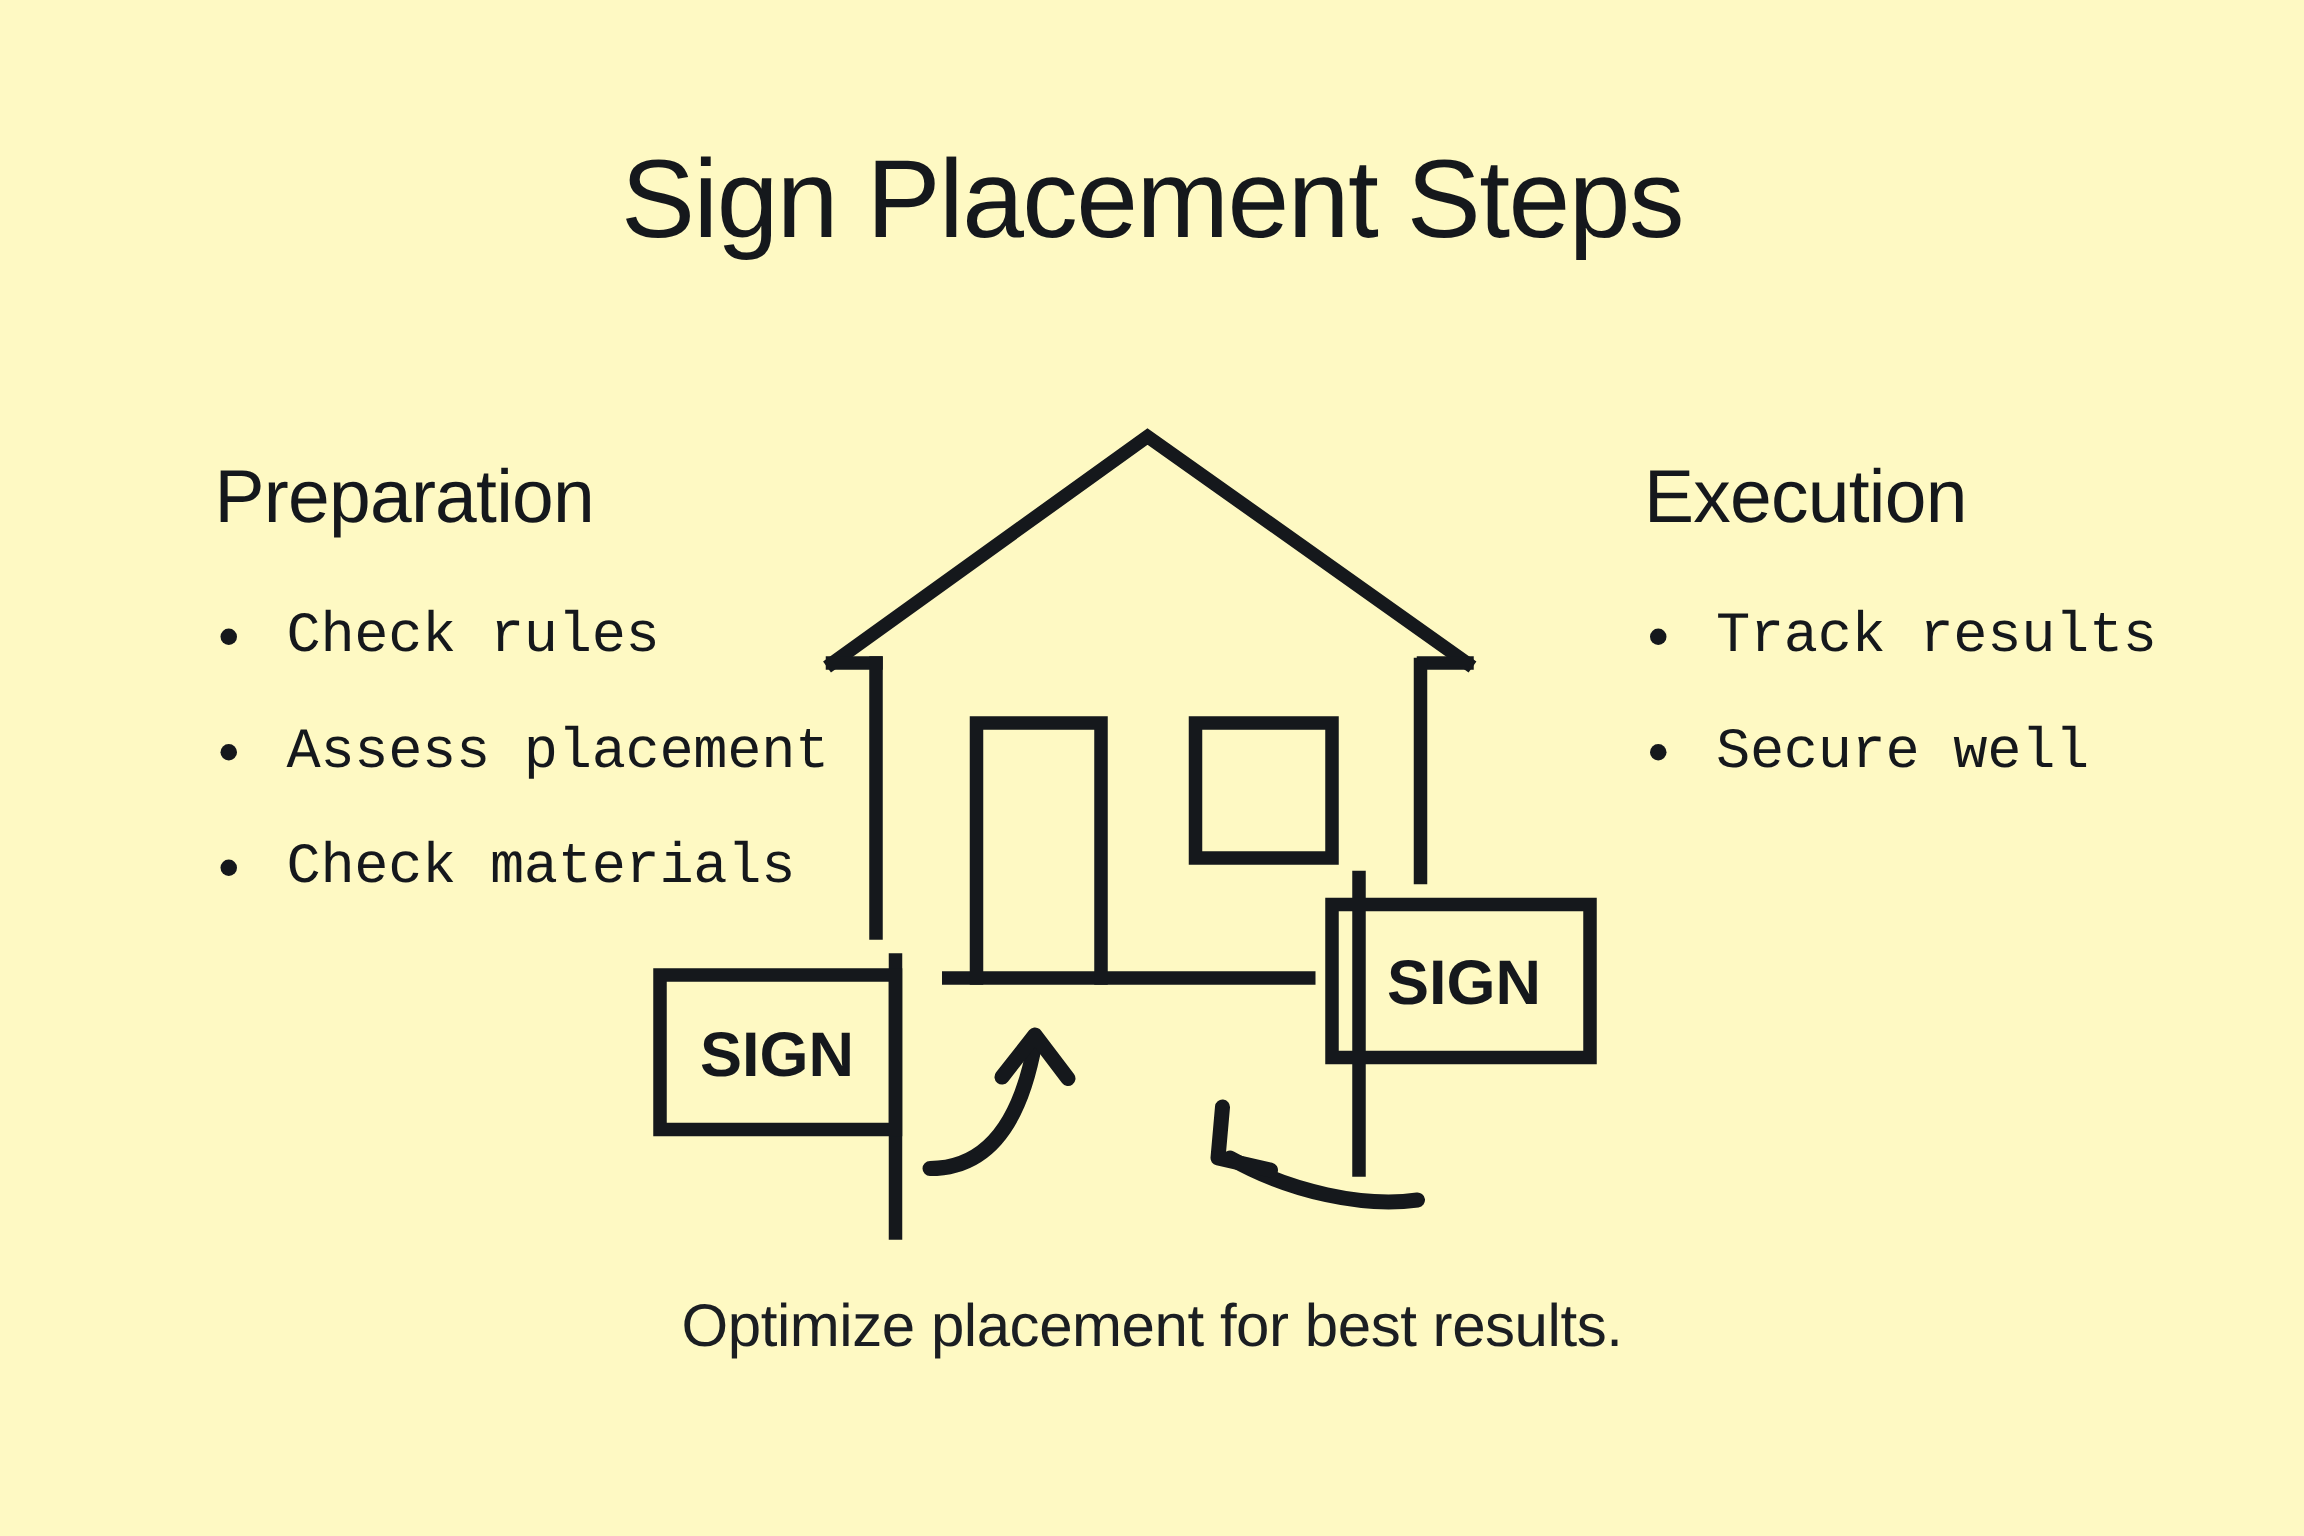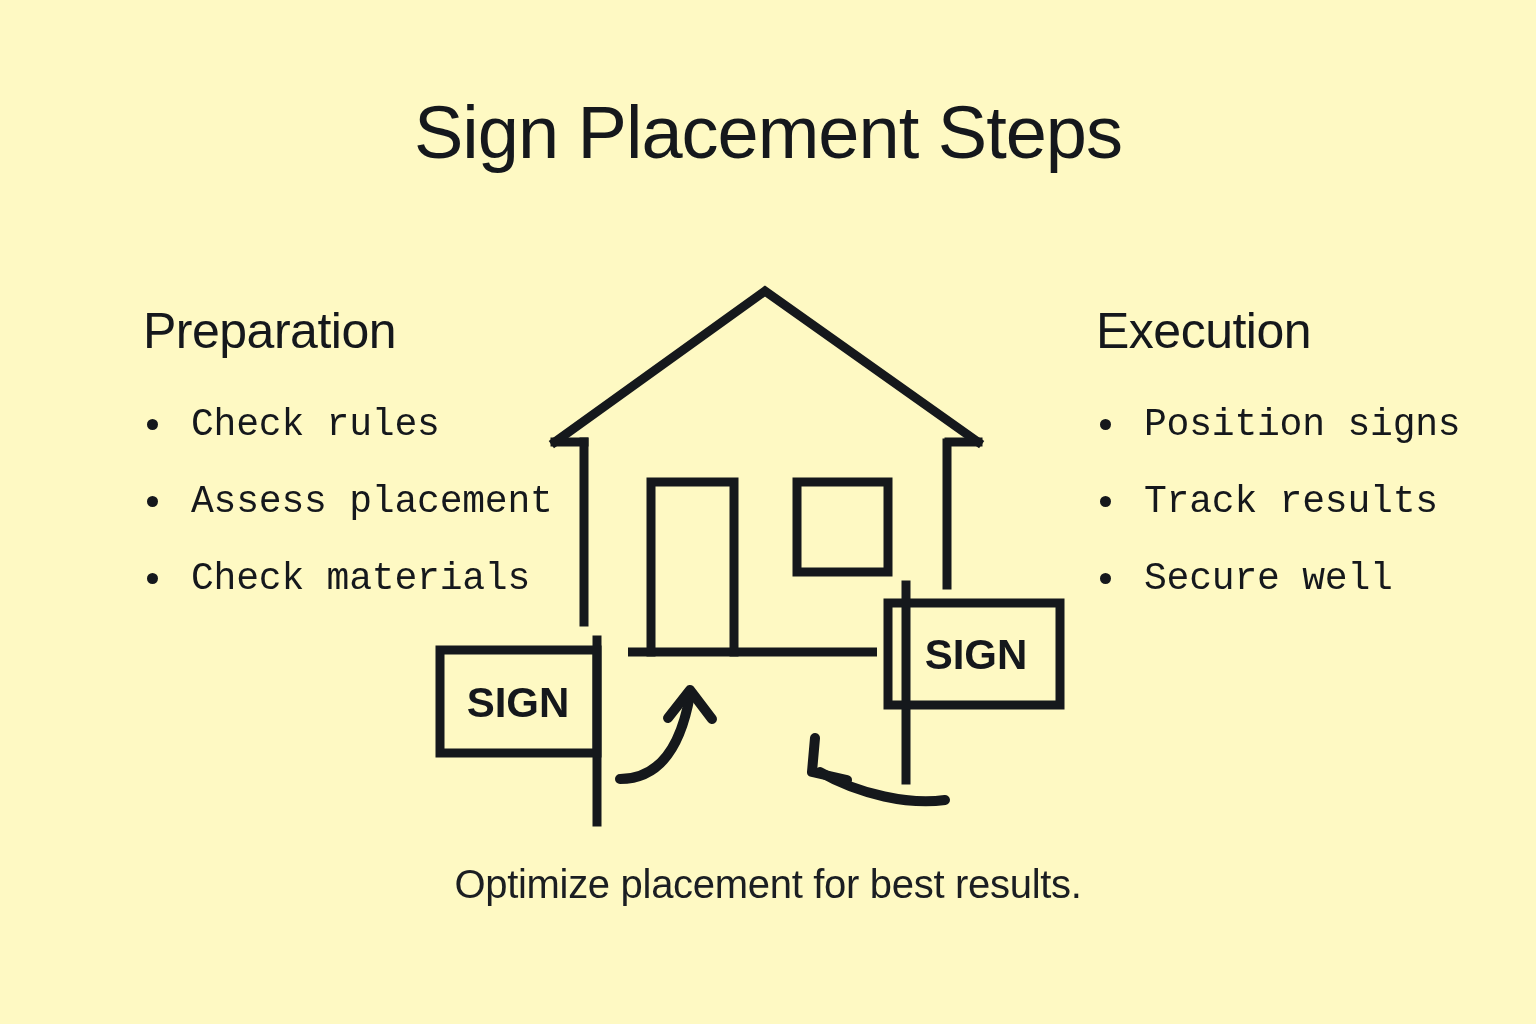--- a/index.html
+++ b/index.html
@@ -133,24 +133,20 @@
         <span>Check materials</span>
       </li>
     </ul>
   </div>
 
   <div class="column" id="column-right">
     <div class="column-heading">Execution</div>
     <ul class="bullet-list">
       <li class="bullet-item">
         <span class="bullet-dot"></span>
-        <span>Position signs</span>
-      </li>
-      <li class="bullet-item">
-        <span class="bullet-dot"></span>
         <span>Track results</span>
       </li>
       <li class="bullet-item">
         <span class="bullet-dot"></span>
         <span>Secure well</span>
       </li>
     </ul>
   </div>
 
   <div id="illustration">

